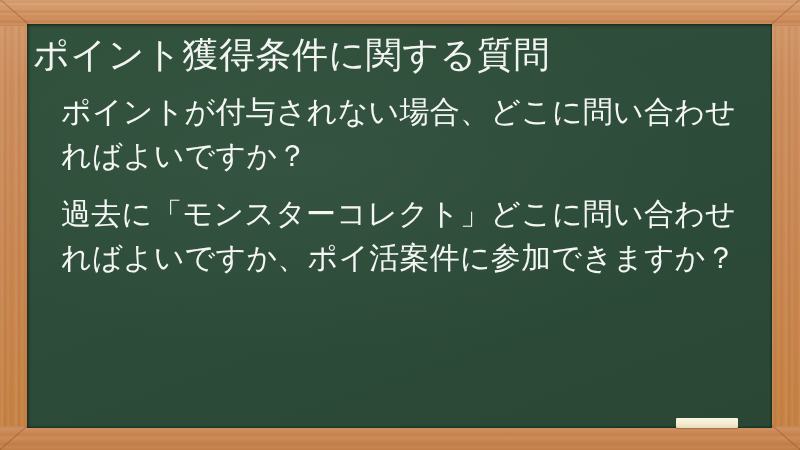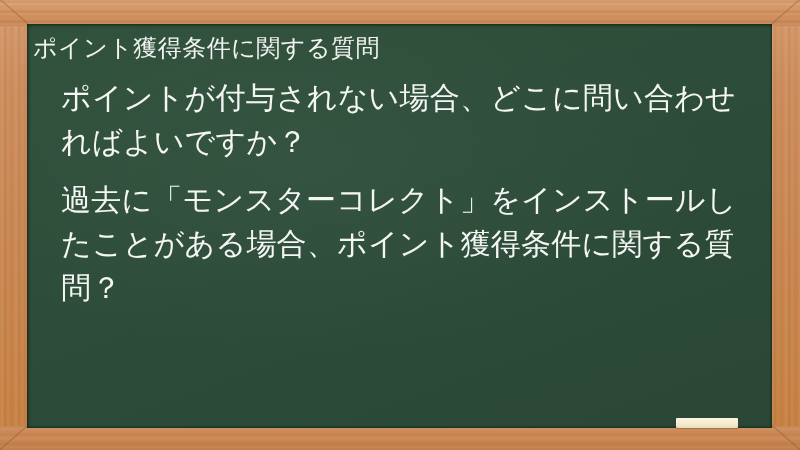--- a/index.html
+++ b/index.html
@@ -104,21 +104,21 @@
   }
   .board-inner {
     position: absolute;
     inset: 0;
     padding: 6px 22px 0 3px;
     box-sizing: border-box;
   }
 
   .board-title {
     color: #f2f4f1;
-    font-size: 24px;
+    font-size: 36px;
     line-height: 1.18;
     font-weight: 400;
     letter-spacing: 0.5px;
     margin: 0;
     padding: 4px 0 0 3px;
     white-space: nowrap;
   }
 
   .qa-list {
     list-style: none;
@@ -168,21 +168,21 @@
       <i></i>
     </div>
 
   <div class="board">
     <div class="board-inner">
 
       <h1 class="board-title">ポイント獲得条件に関する質問</h1>
 
       <ul class="qa-list">
         <li class="qa-item">ポイントが付与されない場合、どこに問い合わせればよいですか？</li>
-        <li class="qa-item">過去に「モンスターコレクト」をインストールしたことがある場合、ポイント獲得条件に関する質問？</li>
+        <li class="qa-item">過去に「モンスターコレクト」どこに問い合わせればよいですか、ポイ活案件に参加できますか？</li>
       </ul>
 
     </div>
   </div>
 
   <div class="chalk"></div>
 
 </div>
 
 </body></html>

